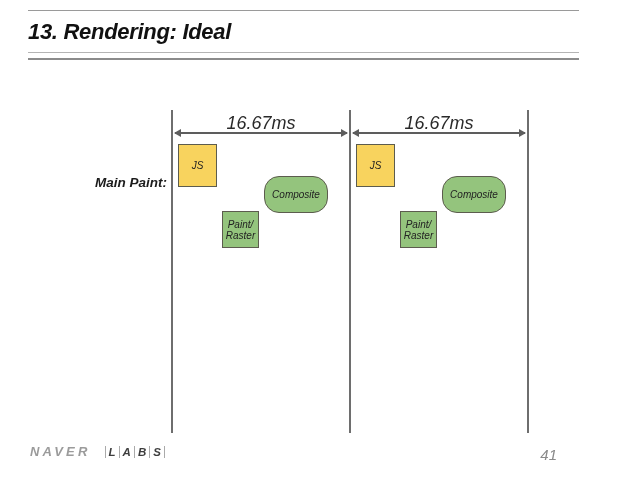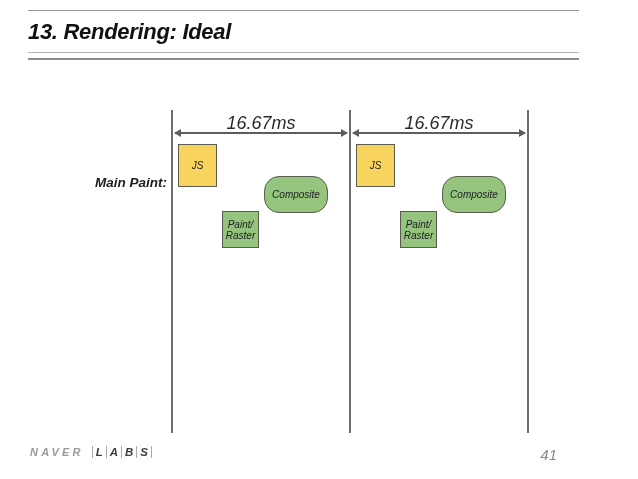--- a/index.html
+++ b/index.html
@@ -98,25 +98,25 @@
   .task-comp    { top: 176px; width: 64px; height: 37px; border-radius: 15px; }
   
   .footer-logo {
     position: absolute;
     left: 30px; top: 444px;
     height: 15px;
     display: flex;
     align-items: center;
   }
   .brand-primary {
-    font-size: 11px;
+    font-size: 13px;
     font-weight: 600;
     letter-spacing: 3.2px;
     color: #9b9b9b;
-    margin-right: 8px;
+    margin-right: 14px;
   }
   .brand-letter {
     font-size: 11.5px;
     font-weight: bold;
     color: #3d3d3d;
     padding: 0 3px;
   }
   .brand-bar {
     width: 1px;
     height: 12px;

